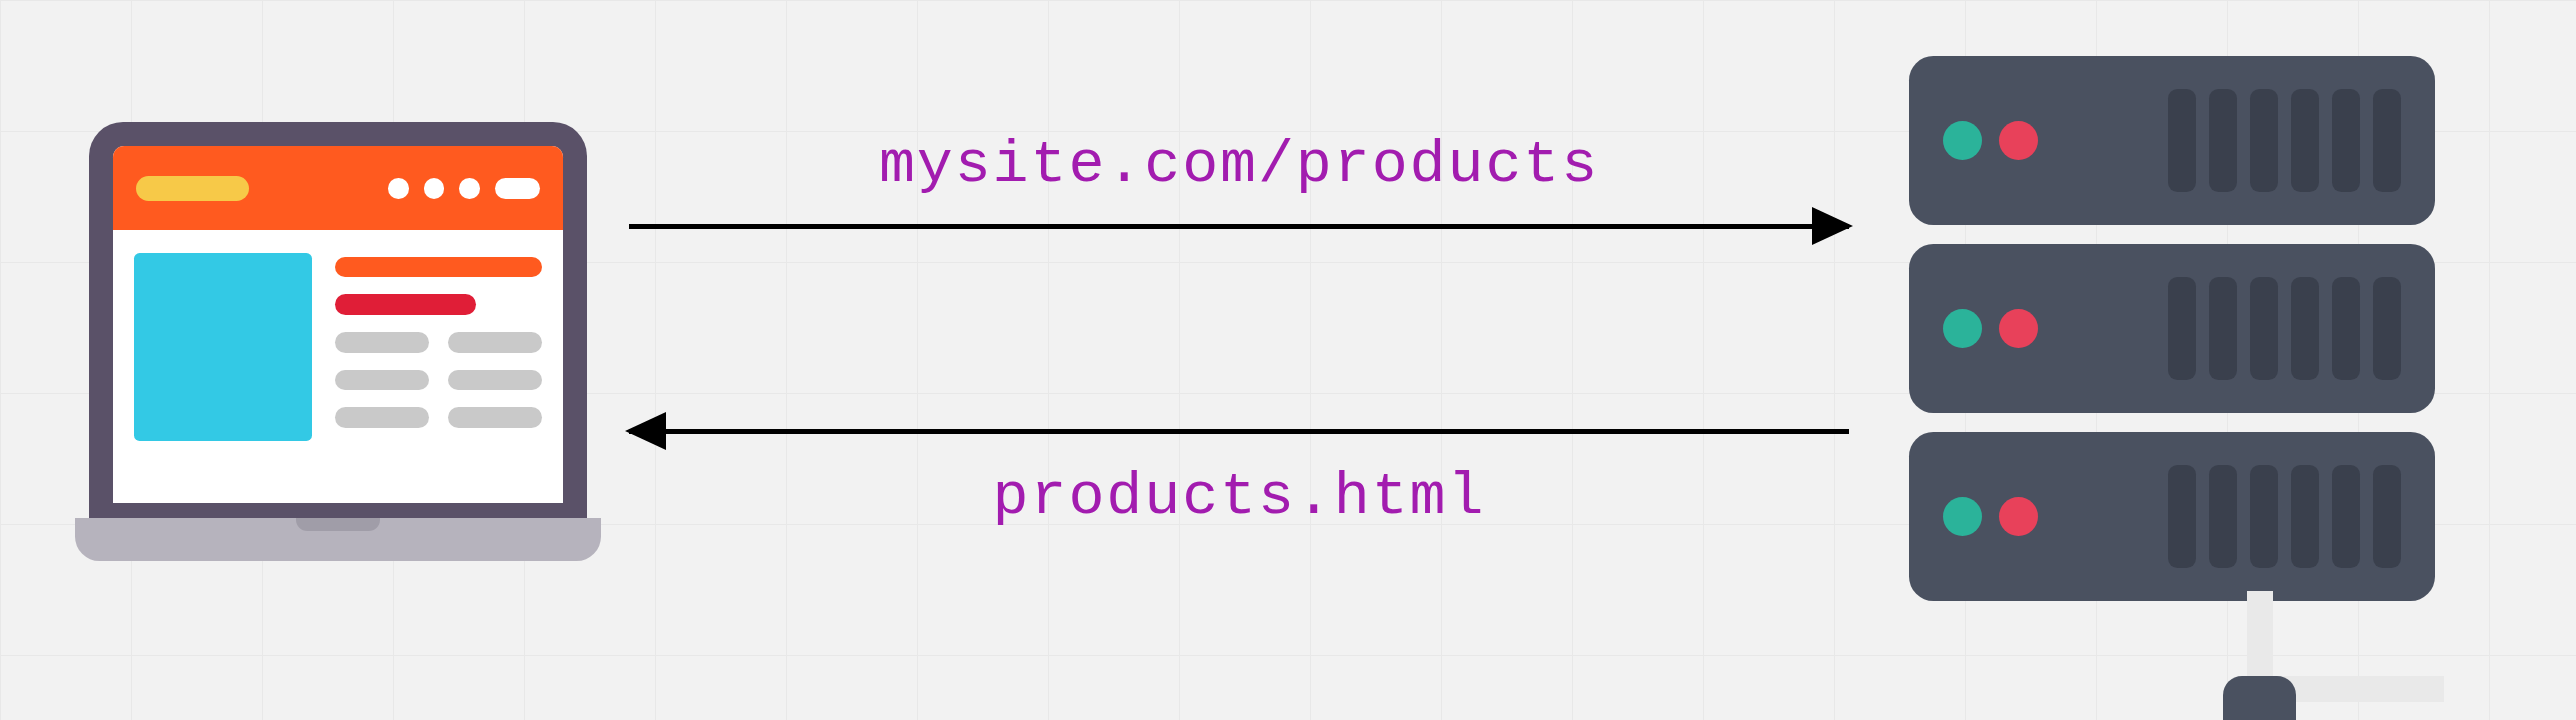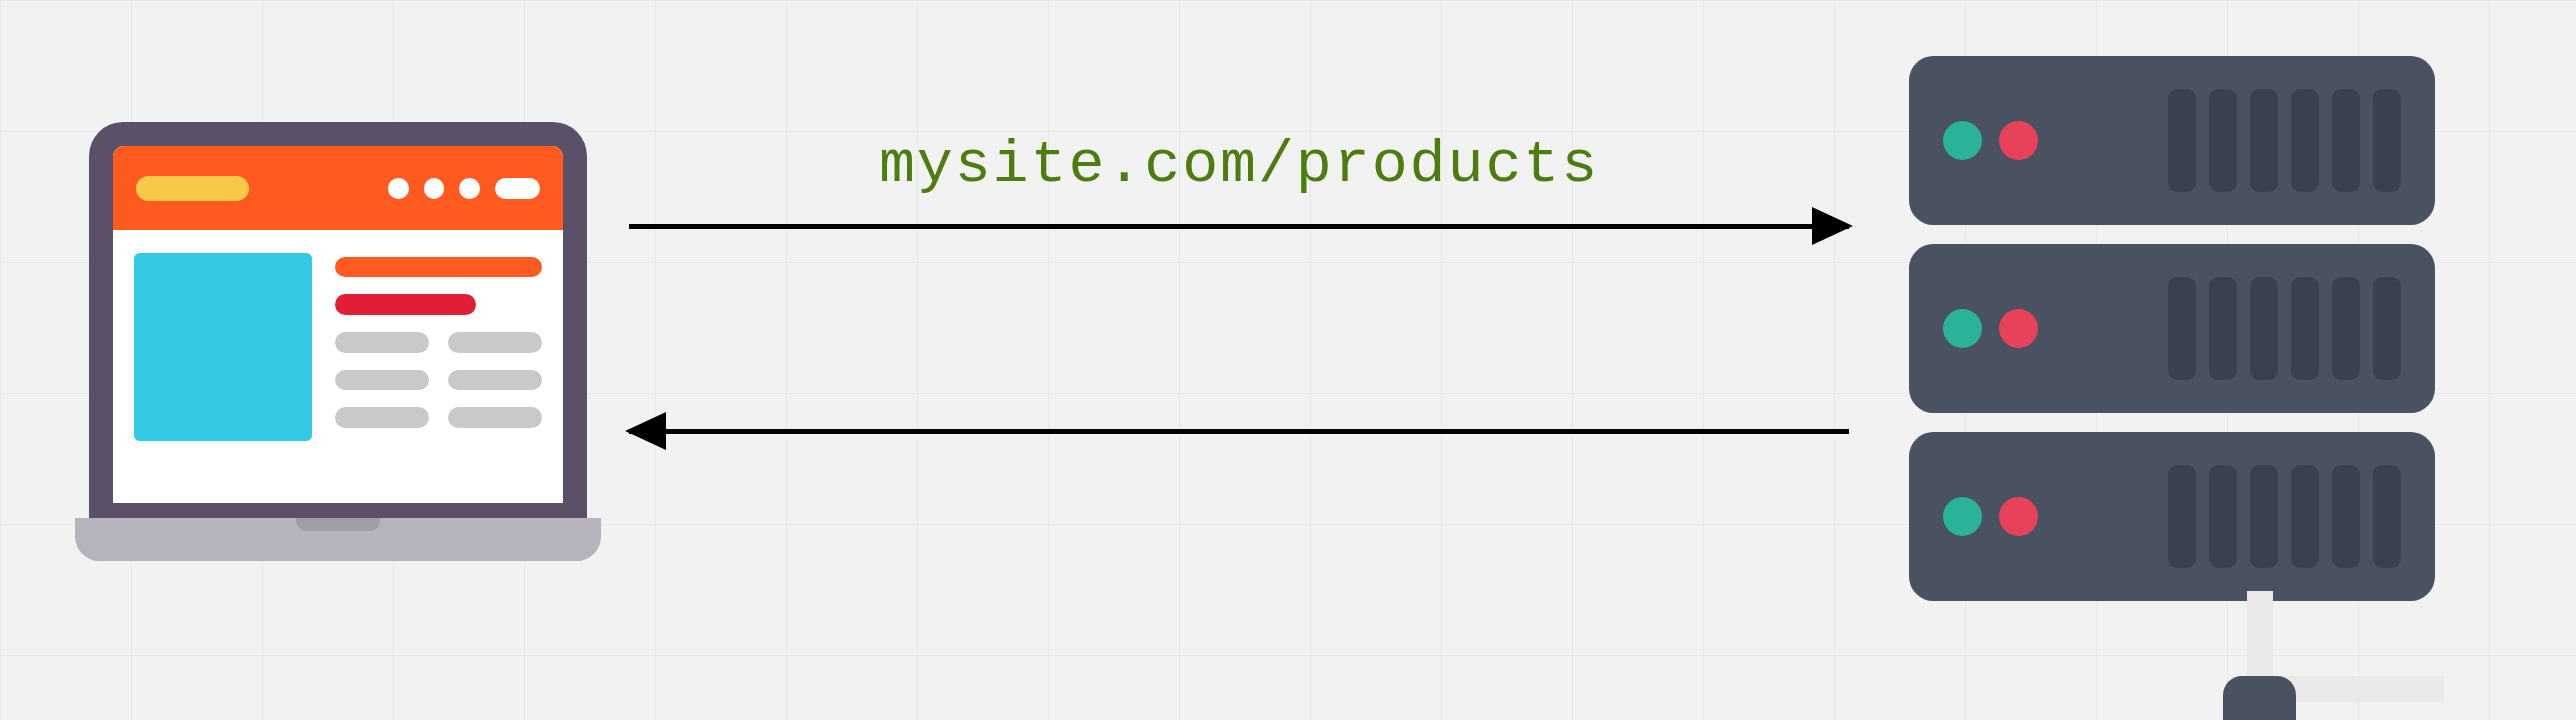--- a/index.html
+++ b/index.html
@@ -136,21 +136,21 @@
     .arrow-wrap {
       position: absolute;
       left: 629px;
       width: 1220px;
     }
     .arrow-wrap.top { top: 131px; }
     .arrow-wrap.bottom { top: 404px; }
     .label {
       font-size: 60px;
       letter-spacing: 1.9px;
-      color: #4d7c0f;
+      color: #a21caf;
       text-align: center;
     }
     .arrow {
       width: 100%;
       height: 38px;
       position: relative;
       margin-top: 7.5px;
     }
     .arrow-line {
       position: absolute;
@@ -265,14 +265,15 @@
     <div class="arrow-line"></div>
     <div class="arrow-head right"></div>
   </div>
 </div>
 
 <div class="arrow-wrap bottom">
   <div class="arrow">
     <div class="arrow-line"></div>
     <div class="arrow-head left"></div>
   </div>
+  <div class="label">products.html</div>
 </div>
 
 
 </body></html>

